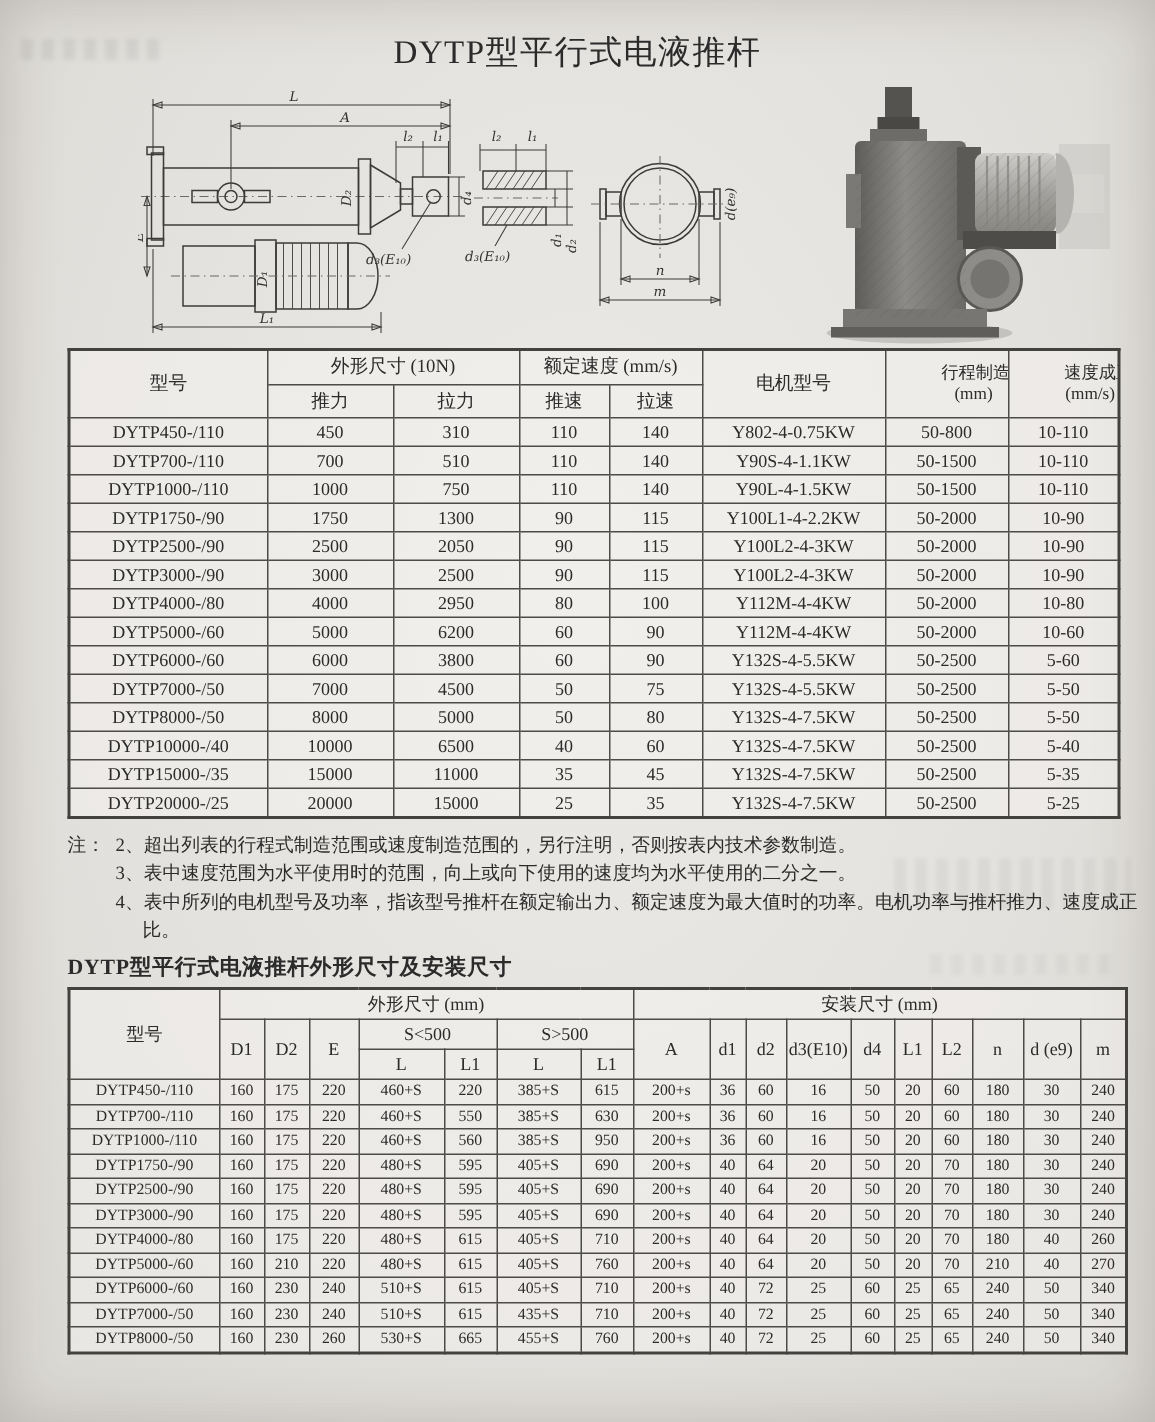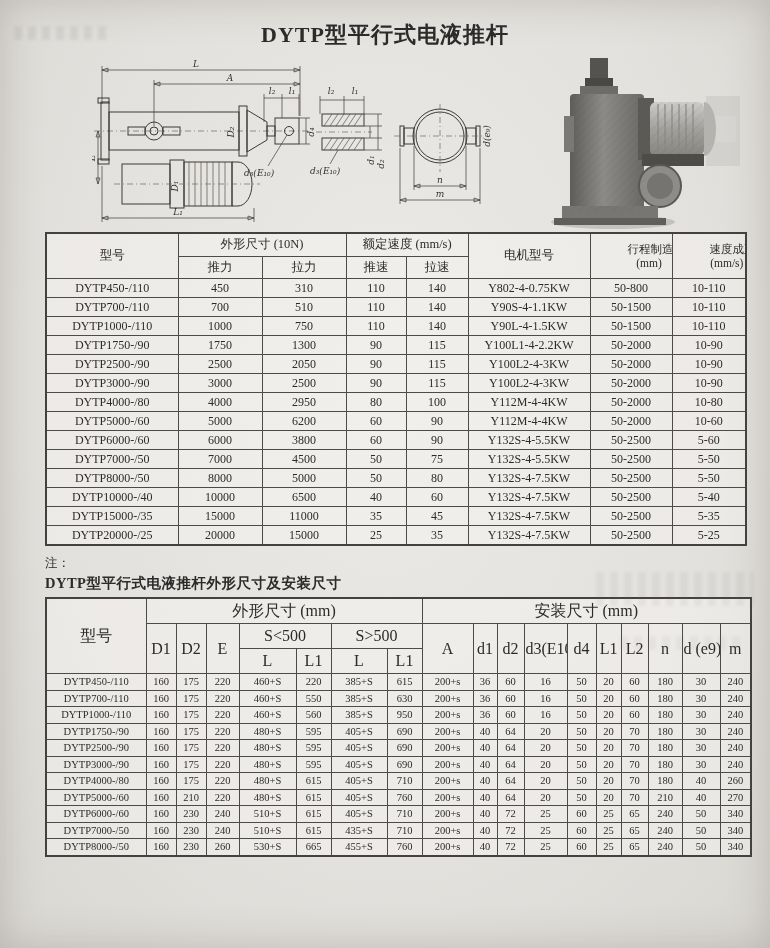--- a/index.html
+++ b/index.html
@@ -15,55 +15,55 @@
     box-shadow:inset 0 0 40px rgba(90,85,75,.25);
   }
   .smudge{position:absolute;opacity:.10;filter:blur(1.5px);background:
     repeating-linear-gradient(90deg,#6a6a6a 0 8px,transparent 8px 14px);}
   .smudge-tl{left:14px;top:26px;width:92px;height:14px;}
   .smudge-right{left:596px;top:572px;width:158px;height:34px;opacity:.07;}
   .smudge-mid{left:620px;top:636px;width:120px;height:14px;opacity:.06;}
 
   .title{
     text-align:center;
-    font-size:22px;font-weight:bold;
+    font-size:22px;font-weight:normal;
     letter-spacing:1px;
     padding-top:20px;margin:0 0 6px 0;
   }
 
   .figure-row{position:relative;height:176px;margin:2px 0 0 0;}
   .drawings{position:absolute;left:92px;top:0;}
   .photo{position:absolute;left:538px;top:0;}
 
   .sec-heading{
     font-size:14.5px;font-weight:bold;
     margin:6px 0 4px 45px;
     letter-spacing:.5px;
   }
-  .sec-heading2{margin-top:28px;}
+  .sec-heading2{margin-top:6px;}
 
   table{
     border-collapse:collapse;
     table-layout:fixed;
     margin-left:45px;
     background:rgba(248,247,244,.45);
   }
   #t1{width:700px;font-size:12px;}
   #t2{width:706px;font-size:10.5px;}
   th,td{
     border:1px solid #4d4b48;
     text-align:center;vertical-align:middle;
     padding:1px 1px;
     font-weight:normal;
     line-height:1.25;
     overflow:hidden;white-space:nowrap;
   }
   table{border:2px solid #44423f;}
   #t1 th{font-size:12.5px;padding:3px 1px;}
-  #t2 th{font-size:16px;padding:2px 1px;}
+  #t2 th{font-size:12px;padding:2px 1px;}
   #t1 td{height:16px;}
   #t2 td{height:13.5px;}
   .unit-line{display:block;font-size:11.5px;padding-left:36px;}
 
   .notes{
     position:relative;
     margin:8px 0 0 45px;width:690px;
     font-size:12.5px;line-height:1.5;
     padding-left:32px;
   }
@@ -459,20 +459,23 @@
           <td>Y132S-4-7.5KW</td>
           <td>50-2500</td>
           <td>5-25</td>
         </tr>
       </tbody>
   </table>
 
   <div class="notes">
     <span class="notes-prefix">注：</span>
     <div>
+        <div class="note-line">2、超出列表的行程式制造范围或速度制造范围的，另行注明，否则按表内技术参数制造。</div>
+        <div class="note-line">3、表中速度范围为水平使用时的范围，向上或向下使用的速度均为水平使用的二分之一。</div>
+        <div class="note-line">4、表中所列的电机型号及功率，指该型号推杆在额定输出力、额定速度为最大值时的功率。电机功率与推杆推力、速度成正比。</div>
       </div>
   </div>
 
   <div class="sec-heading sec-heading2">DYTP型平行式电液推杆外形尺寸及安装尺寸</div>
 
   <table id="t2">
     <colgroup>
       <col style="width:100px">
         <col style="width:30px">
         <col style="width:30px">

